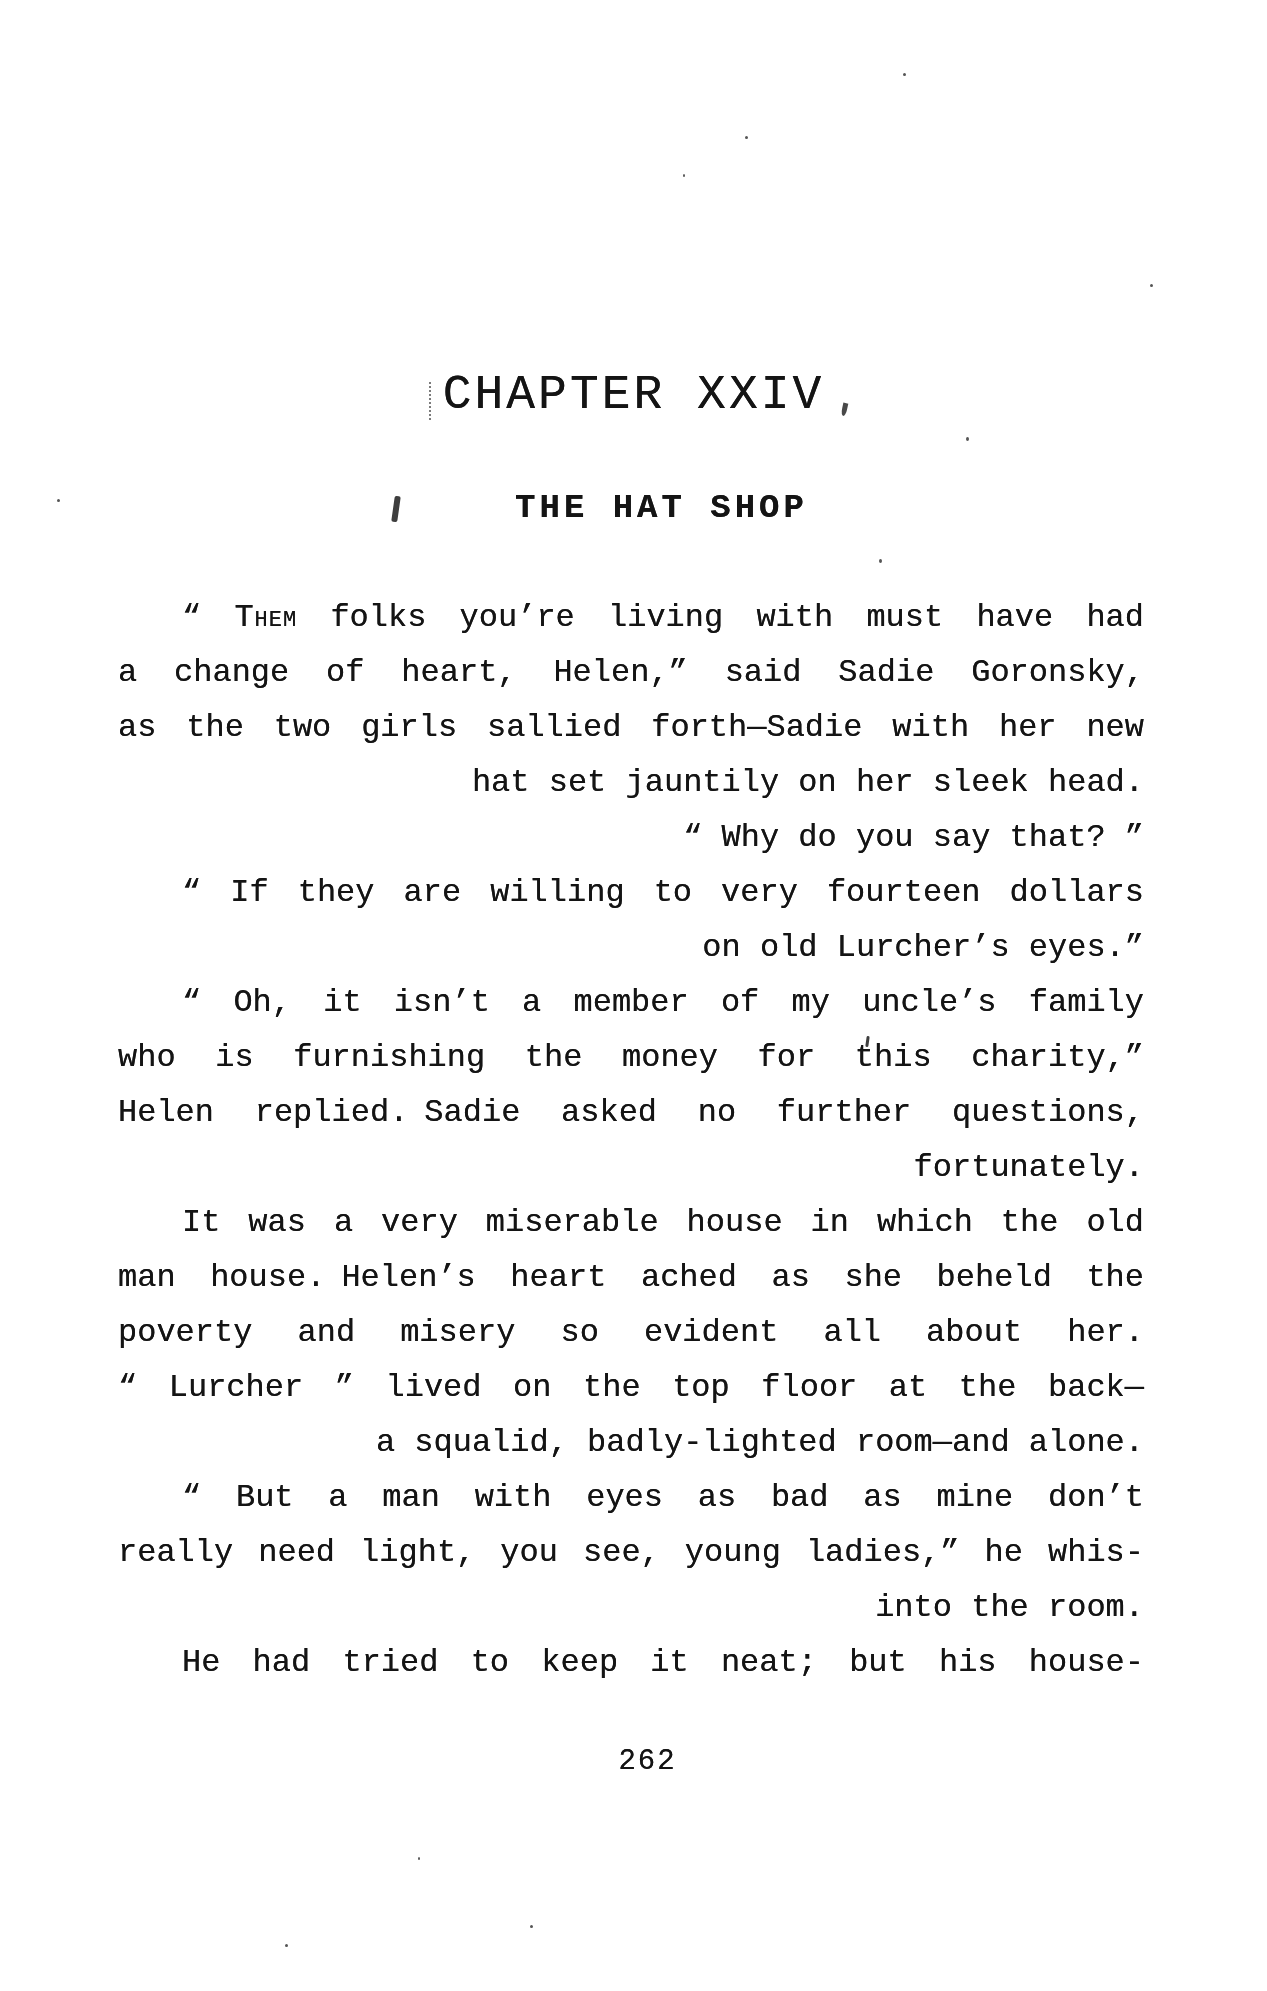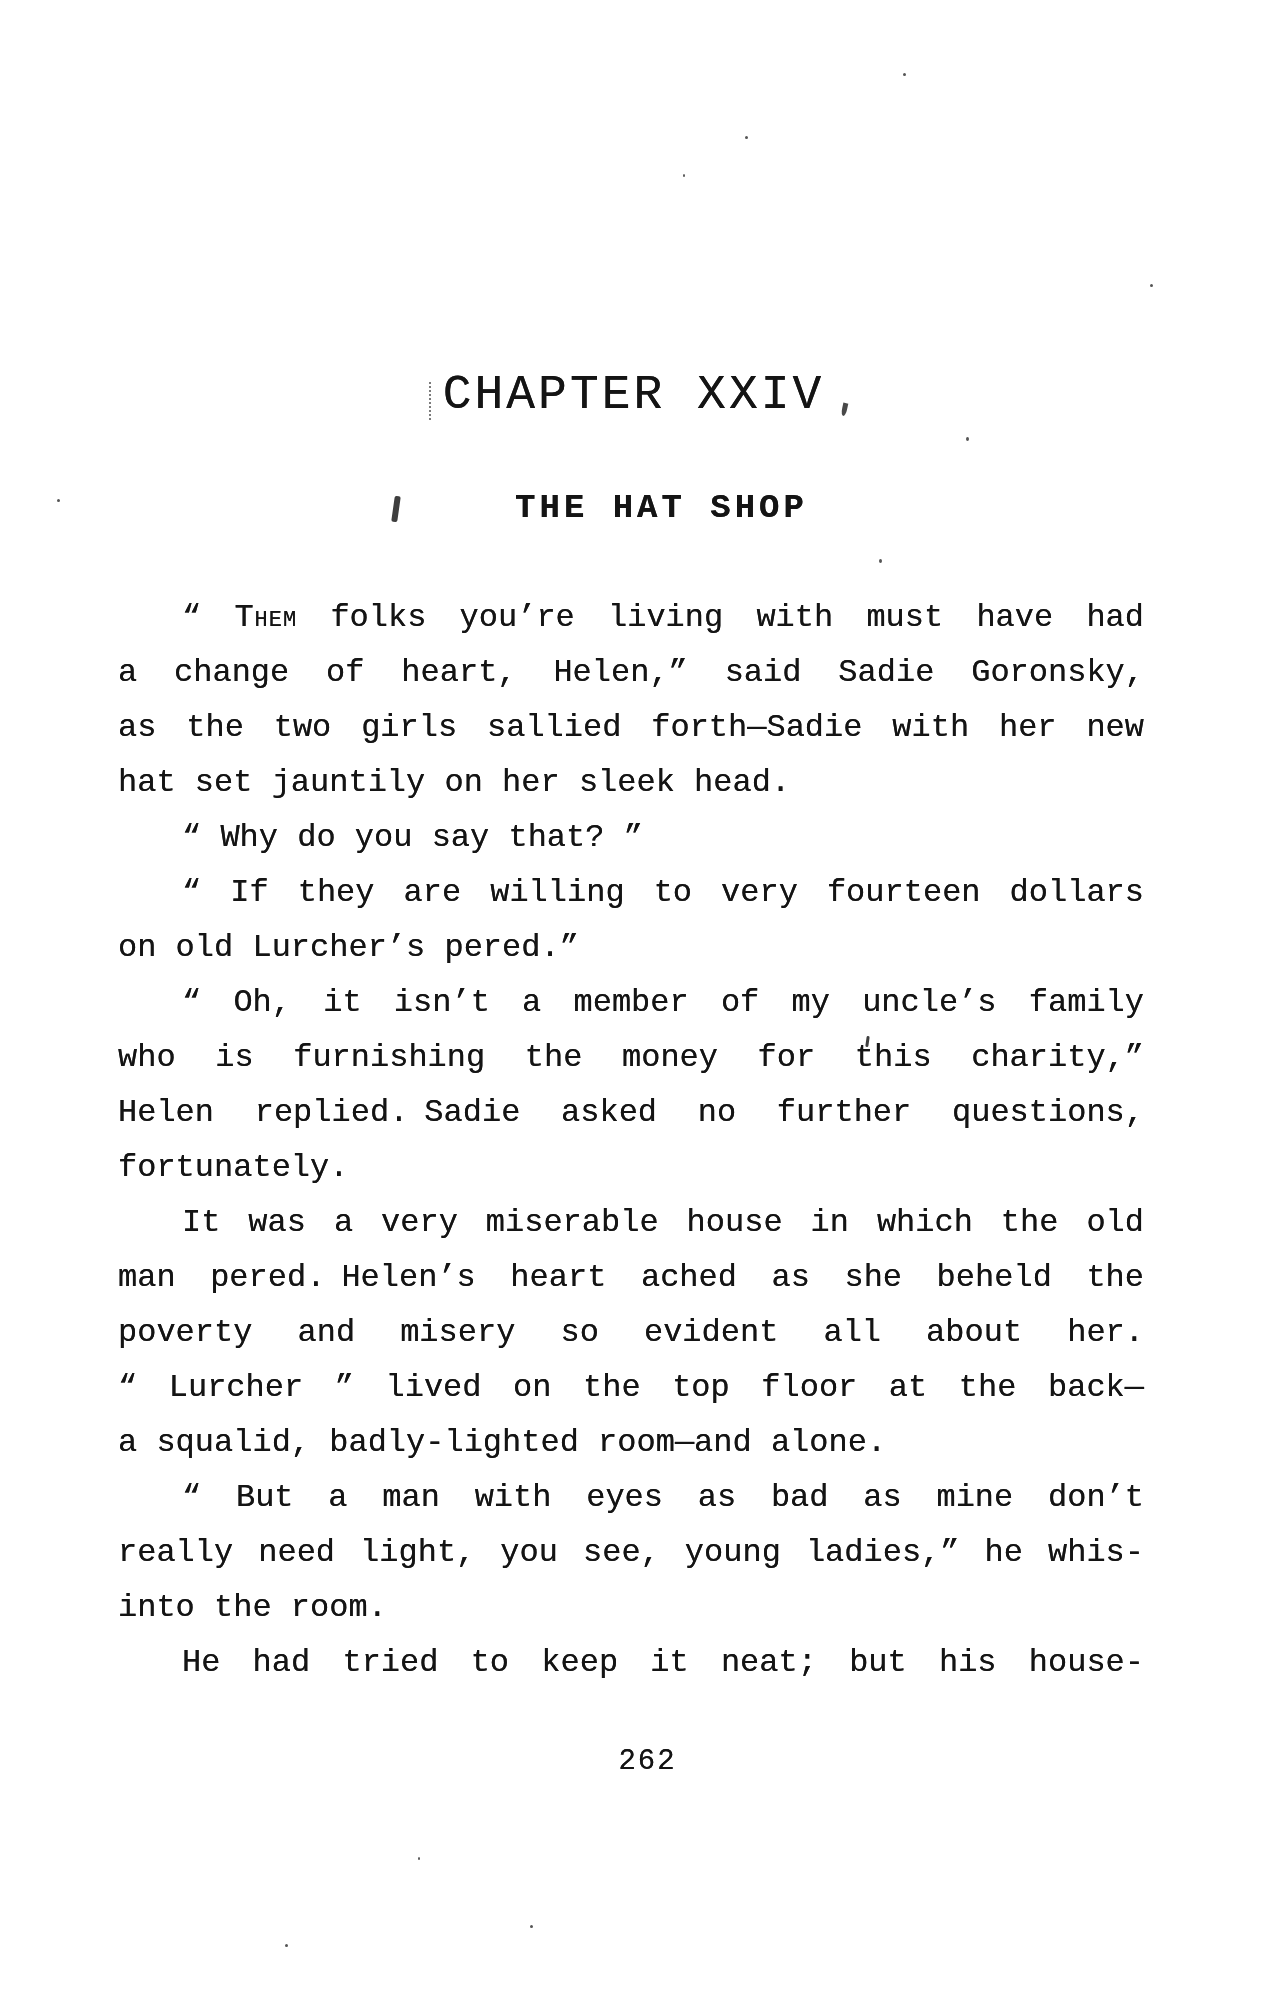--- a/index.html
+++ b/index.html
@@ -48,21 +48,21 @@
     position: absolute;
     top: 590px;
     left: 118px;
     width: 1026px;
     font-size: 32px;
   }
   .line {
     height: 55px;
     line-height: 55px;
     white-space: nowrap;
-    text-align: left;
+    text-align: right;
   }
   .line.just {
     white-space: normal;
     text-align: justify;
     text-align-last: justify;
   }
   .line.indent {
     text-indent: 64px;
   }
   .sc {
@@ -111,27 +111,27 @@
 
   <div class="chapter-subtitle ink">THE HAT SHOP</div>
 
   <div class="body-text ink">
       <div class="line indent just"><span>“ </span><span class="sc">Them</span><span> folks you’re living with must have had</span></div>
       <div class="line just"><span>a change of heart, Helen,” said Sadie Goronsky,</span></div>
       <div class="line just"><span>as the two girls sallied forth—Sadie with her new</span></div>
       <div class="line"><span>hat set jauntily on her sleek head.</span></div>
       <div class="line indent"><span>“ Why do you say that? ”</span></div>
       <div class="line indent just"><span>“ If they are willing to very fourteen dollars</span></div>
-      <div class="line"><span>on old Lurcher’s pered.”</span></div>
+      <div class="line"><span>on old Lurcher’s eyes.”</span></div>
       <div class="line indent just"><span>“ Oh, it isn’t a member of my uncle’s family</span></div>
       <div class="line just"><span>who is furnishing the money for this charity,”</span></div>
       <div class="line just"><span>Helen replied. Sadie asked no further questions,</span></div>
       <div class="line"><span>fortunately.</span></div>
       <div class="line indent just"><span>It was a very miserable house in which the old</span></div>
-      <div class="line just"><span>man pered. Helen’s heart ached as she beheld the</span></div>
+      <div class="line just"><span>man house. Helen’s heart ached as she beheld the</span></div>
       <div class="line just"><span>poverty and misery so evident all about her.</span></div>
       <div class="line just"><span>“ Lurcher ” lived on the top floor at the back—</span></div>
       <div class="line"><span>a squalid, badly-lighted room—and alone.</span></div>
       <div class="line indent just"><span>“ But a man with eyes as bad as mine don’t</span></div>
       <div class="line just"><span>really need light, you see, young ladies,” he whis-</span></div>
       <div class="line"><span>into the room.</span></div>
       <div class="line indent just"><span>He had tried to keep it neat; but his house-</span></div>
     </div>
 
   <div class="page-number ink">262</div>

